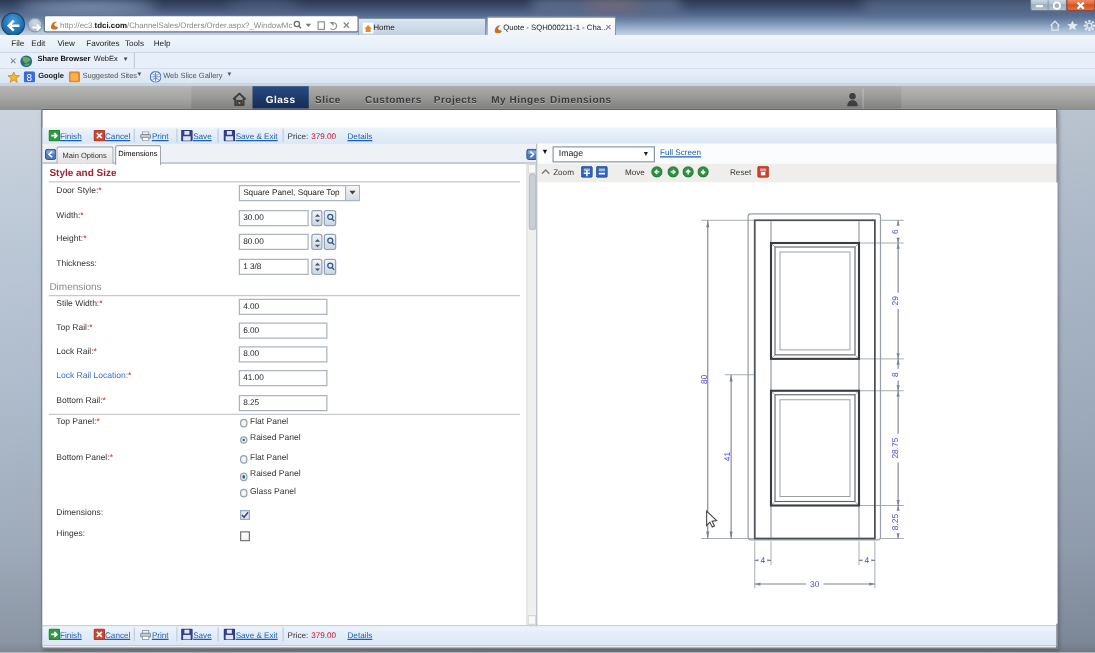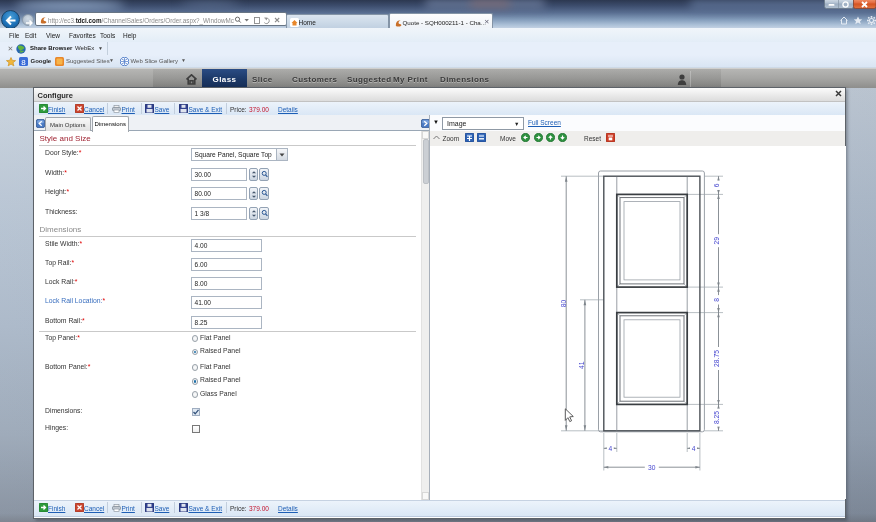--- a/index.html
+++ b/index.html
@@ -197,38 +197,32 @@
 
 <div id="navbar" class="abs">
   <div class="abs" style="left:153px;top:0;width:568px;height:20px;background:linear-gradient(rgba(60,60,58,0.08),rgba(40,40,38,0.16));"></div>
   <div class="abs" style="left:690px;top:2px;width:1px;height:16px;background:rgba(255,255,255,0.25);"></div>
   <svg class="abs" style="left:186px;top:5px;" width="11" height="11">
       <path d="M0.5 5.5 L5.5 0.8 L10.5 5.5 M2.2 4.8 L2.2 10 L8.8 10 L8.8 4.8 M4 10 L4 6.8 L7 6.8 L7 10" stroke="#3e3e3e" stroke-width="1.6" fill="none"></path>
     </svg>
   <div class="navitem" id="navquotes" style="left:202px;width:45px;">Glass</div>
   <div class="navitem" style="left:252px;">Slice</div>
   <div class="navitem" style="left:292px;">Customers</div>
-  <div class="navitem" style="left:347px;">Suggested</div>
-  <div class="navitem" style="left:393px;">My Print</div>
+  <div class="navitem" style="left:347px;">Projects</div>
+  <div class="navitem" style="left:393px;">My Hinges</div>
   <div class="navitem" style="left:440px;">Dimensions</div>
   <svg class="abs" style="left:677px;top:4.5px;" width="10" height="12">
       <circle cx="5" cy="3" r="2.6" fill="#3e3e3e"></circle>
       <path d="M0.8 11 C0.8 7.5 3 6.2 5 6.2 C7 6.2 9.2 7.5 9.2 11 Z" fill="#3e3e3e"></path>
     </svg>
 </div>
 
 <div id="pagebg" class="abs"></div>
 
 <div id="dlg" class="abs">
-  <div id="dlgtitle" class="abs">
-      <span class="abs nw" style="left:3.5px;top:3px;">Configure</span>
-    <svg class="abs" style="left:800.5px;top:2px;" width="7" height="7">
-        <path d="M1 1 l5 5 M6 1 l-5 5" stroke="#3a3a3a" stroke-width="1.5"></path>
-      </svg>
-  </div>
   <div class="tbar abs" style="top:14px;">
     <svg class="tbi" style="left:4.5px;" width="9" height="9">
         <rect width="9" height="9" rx="1.5" fill="#2e9b3c" stroke="#1d7229" stroke-width="0.8"></rect>
         <path d="M2 4.5 H6 M4.5 2.5 L6.5 4.5 L4.5 6.5" stroke="#fff" stroke-width="1.3" fill="none"></path>
       </svg>
     <a class="tbt" style="left:14px;">Finish</a>
     <svg class="tbi" style="left:40.5px;" width="9" height="9">
         <rect width="9" height="9" rx="1.5" fill="#ca4732" stroke="#9a2d1b" stroke-width="0.8"></rect>
         <path d="M2.5 2.5 l4 4 M6.5 2.5 l-4 4" stroke="#fff" stroke-width="1.3"></path>
       </svg>
@@ -267,21 +261,21 @@
       </svg>
     <div class="ctab" style="left:10.5px;top:1.5px;width:46.5px;height:14.5px;line-height:14px;background:linear-gradient(#f8f8f8,#e2e2e2);">Main Options</div>
     <div class="ctab" style="left:57.5px;top:0.5px;width:37.5px;height:16.5px;line-height:15px;background:#fff;z-index:2;color:#000;">Dimensions</div>
     <svg class="abs" style="left:386.5px;top:3.5px;" width="9" height="9">
         <rect x="0.4" y="0.4" width="8.2" height="8.2" rx="1.6" fill="#4a7ac4" stroke="#2d5392" stroke-width="0.8"></rect>
         <rect x="1.2" y="1.2" width="6.6" height="3" rx="1.2" fill="#7ba3dd"></rect>
         <path d="M3.3 2.2 L5.8 4.5 L3.3 6.8" stroke="#fff" stroke-width="1.3" fill="none"></path>
       </svg>
   </div>
   <div id="form" class="abs">
-    <div class="abs nw" style="left:5.5px;top:3px;font-size:8px;font-weight:normal;color:#a02433;">Style and Size</div>
+    <div class="abs nw" style="left:5.5px;top:3px;font-size:8px;font-weight:bold;color:#a02433;">Style and Size</div>
     <div class="hr" style="top:13.5px;"></div>
     <div class="lbl" style="top:18px;">Door Style:<span class="req">*</span></div>
     <div class="inp" style="top:16.5px;width:97px;">Square Panel, Square Top
       <span class="abs" style="right:0;top:0;width:11px;height:11px;background:linear-gradient(#f6f7f9,#d4dae2);border-left:1px solid #aab4c0;text-align:center;"><svg width="6" height="4" style="margin-top:3.5px;">
             <path d="M0.5 0.5 l2.5 3 l2.5 -3 z" fill="#444"></path>
           </svg></span>
     </div>
     <div class="lbl" style="top:37.5px;">Width:<span class="req">*</span></div>
     <div class="inp" style="top:36.5px;width:56.5px;">30.00</div>
     <div class="spin" style="top:36.5px;">

